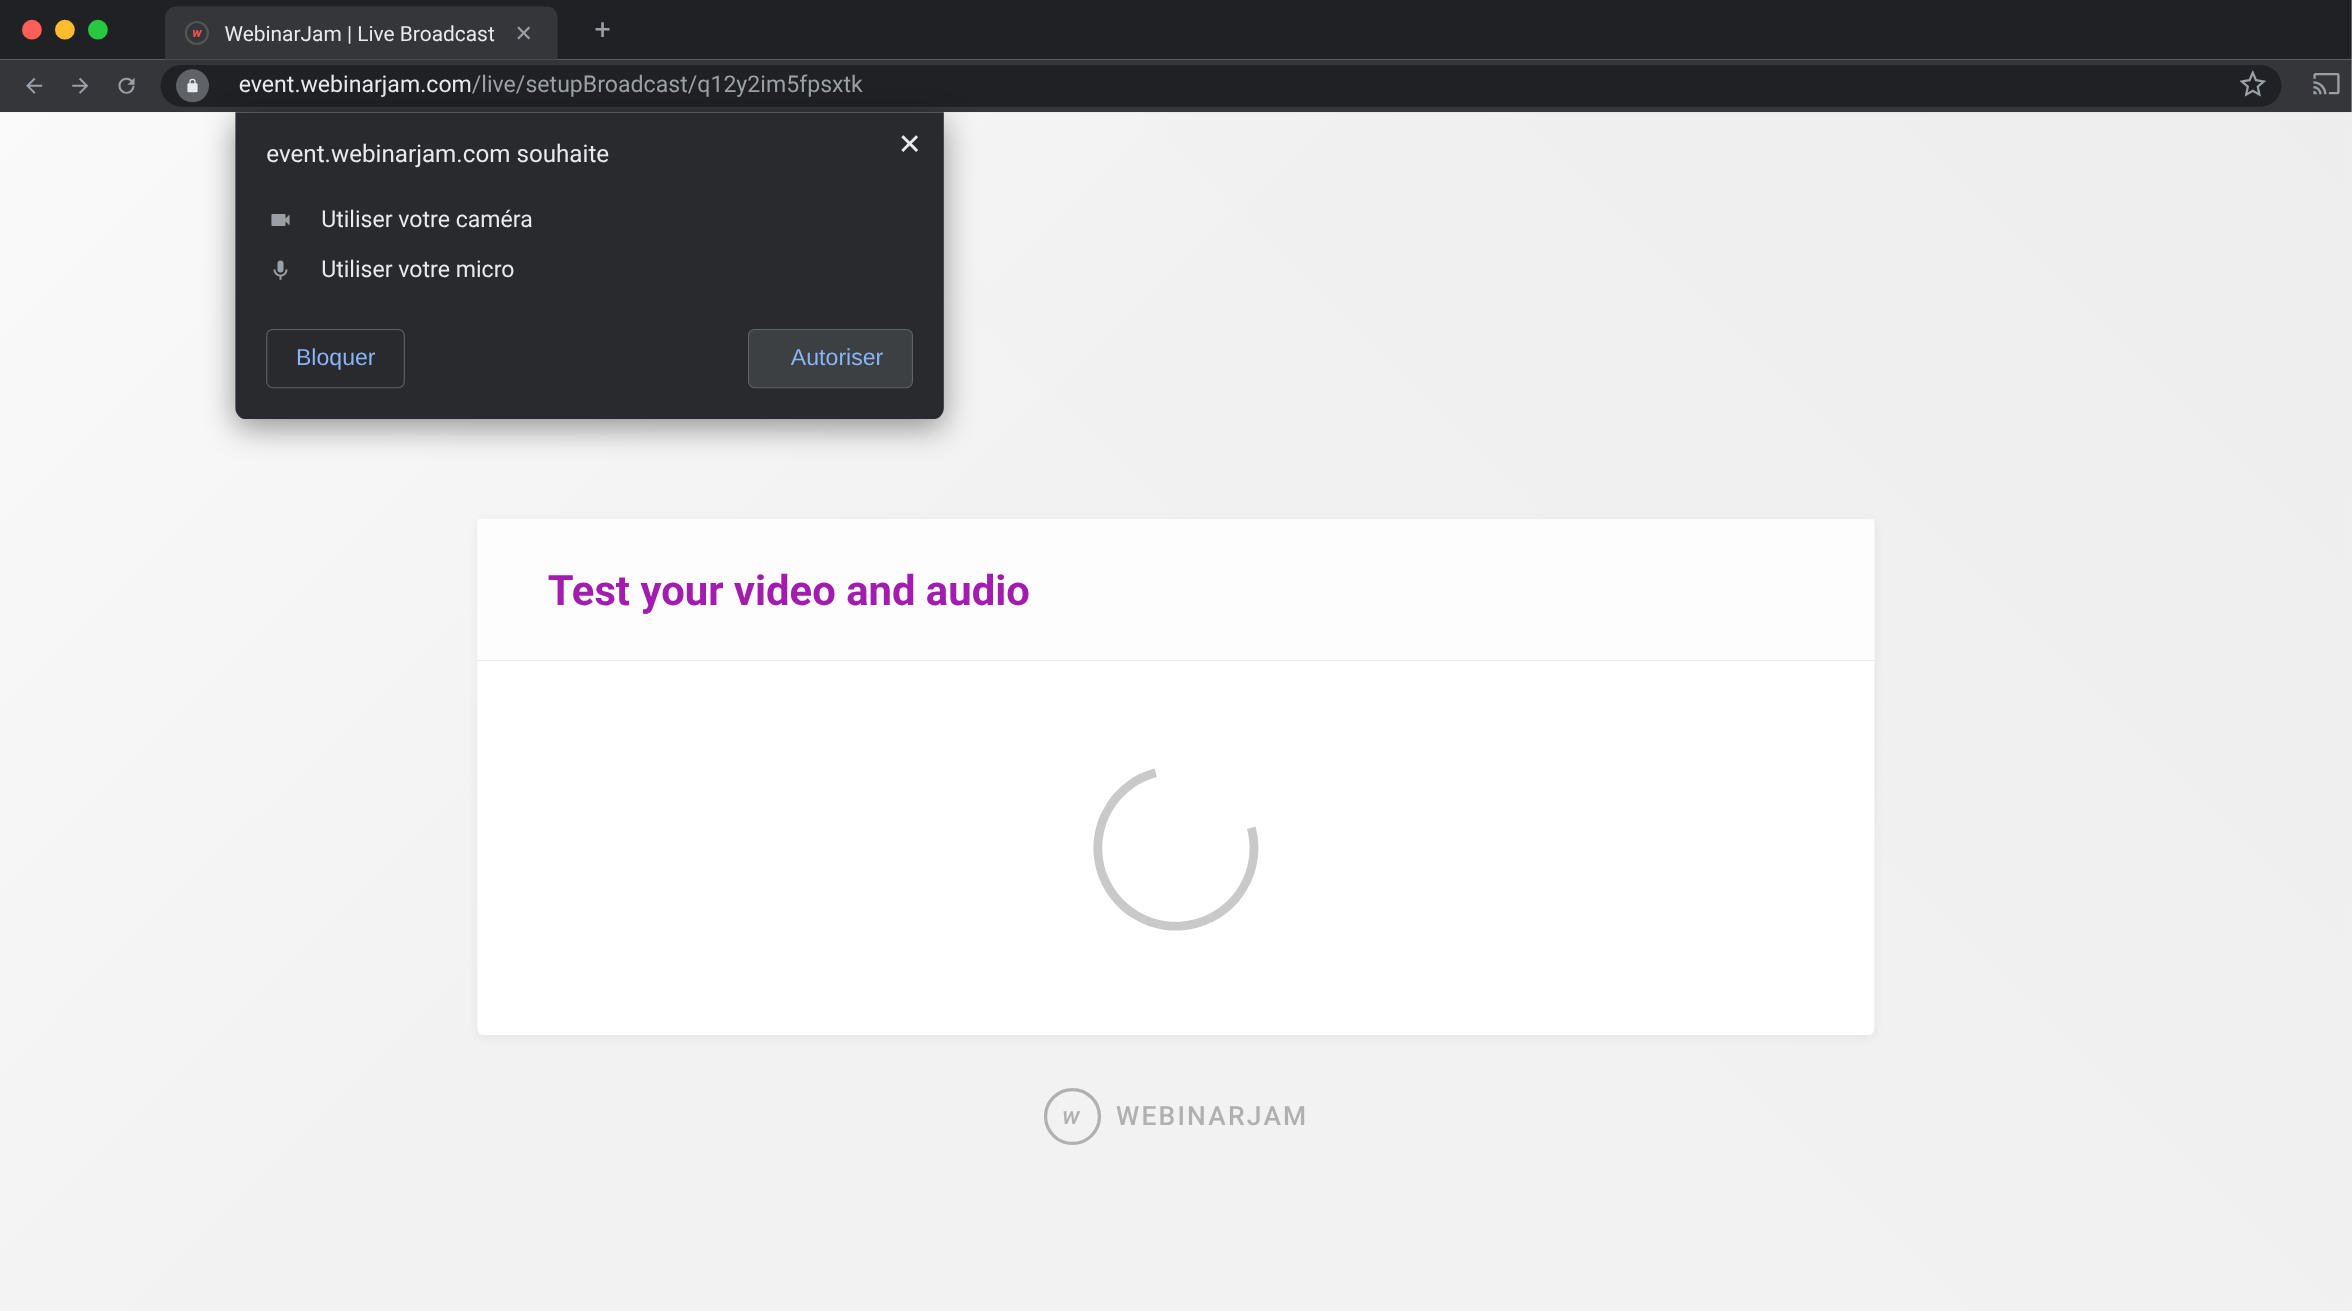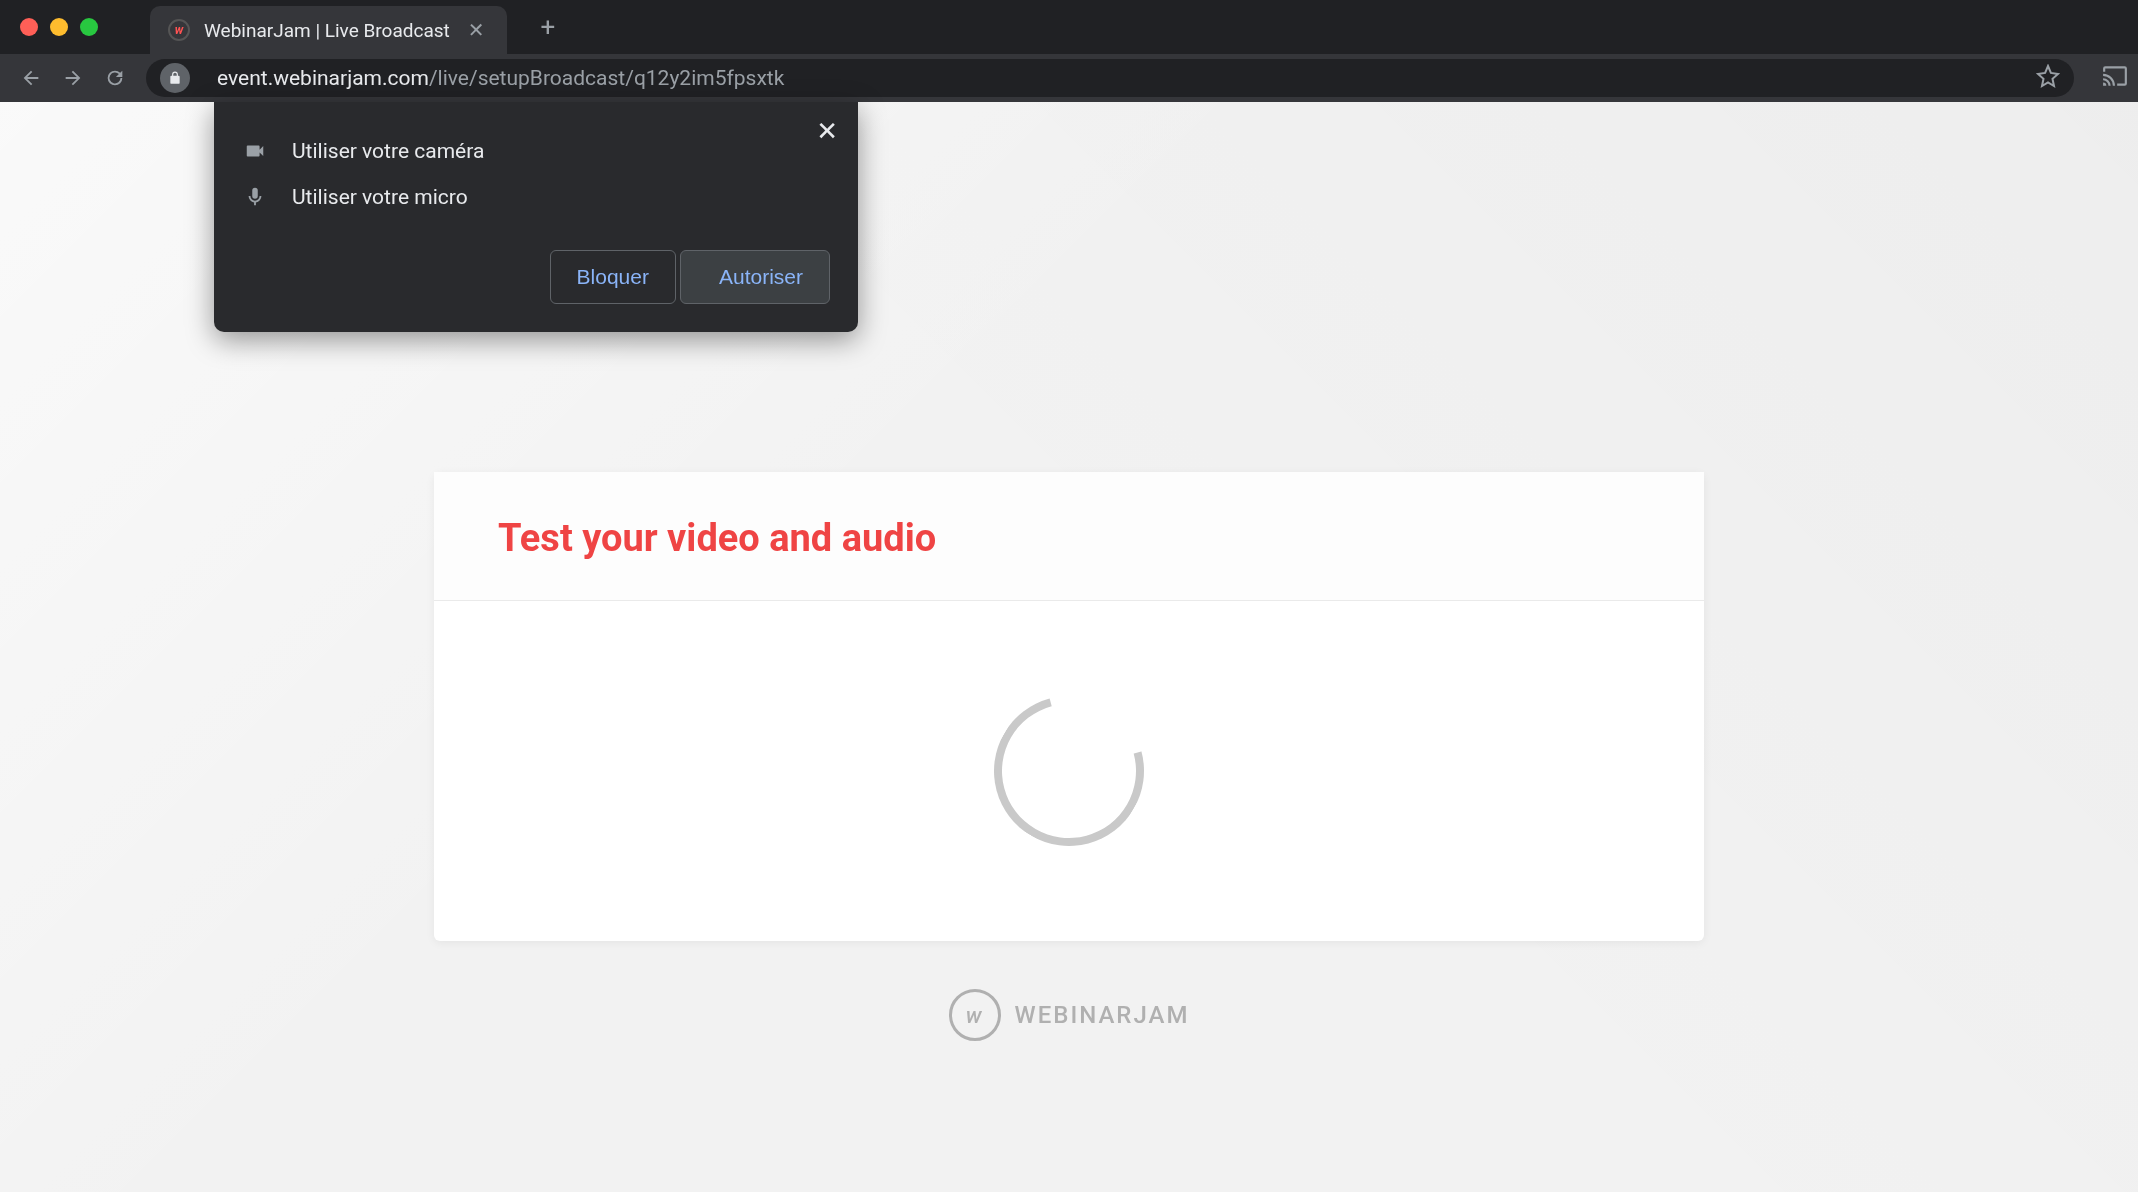--- a/index.html
+++ b/index.html
@@ -156,21 +156,21 @@
       box-shadow: 0 2px 10px rgba(0,0,0,0.06);
     }
     .card-header {
       padding: 44px 64px 40px 64px;
       border-bottom: 1px solid #eaeaea;
       background: #fdfdfd;
     }
     .card-title {
       font-size: 38px;
       font-weight: 700;
-      color: #ef4444;
+      color: #a21caf;
     }
     .card-body {
       height: 340px;
       display: flex;
       align-items: center;
       justify-content: center;
     }
     .spinner {
       width: 150px;
       height: 150px;
@@ -241,21 +241,21 @@
       align-items: center;
       justify-content: center;
     }
     .perm-icon svg { width: 22px; height: 22px; }
     .perm-label {
       color: #e8eaed;
       font-size: 21px;
     }
     .popup-buttons {
       display: flex;
-      justify-content: flex-end;
+      justify-content: space-between;
       gap: 4px;
       margin-top: 30px;
     }
     .popup-btn {
       padding: 14px 26px;
       border-radius: 6px;
       font-size: 21px;
       cursor: pointer;
       border: 1px solid #5f6368;
       background: transparent;
@@ -319,20 +319,21 @@
     <svg viewBox="0 0 24 24">
         <path fill="currentColor" d="M21 3H3a2 2 0 00-2 2v3h2V5h18v14h-7v2h7a2 2 0 002-2V5a2 2 0 00-2-2zM1 18v3h3a3 3 0 00-3-3zm0-4v2a5 5 0 015 5h2a7 7 0 00-7-7zm0-4v2a9 9 0 019 9h2c0-6.08-4.92-11-11-11z"></path>
       </svg>
   </div>
 </div>
 
 <div class="page">
 
   <div class="permission-popup">
     <div class="popup-close">✕</div>
+    <div class="popup-title">event.webinarjam.com souhaite</div>
     <div class="perm-row">
       <div class="perm-icon">
         <svg viewBox="0 0 24 24">
             <path fill="currentColor" d="M17 10.5V7a1 1 0 00-1-1H4a1 1 0 00-1 1v10a1 1 0 001 1h12a1 1 0 001-1v-3.5l4 4v-11l-4 4z"></path>
           </svg>
       </div>
       <div class="perm-label">Utiliser votre caméra</div>
     </div>
     <div class="perm-row">
       <div class="perm-icon">

